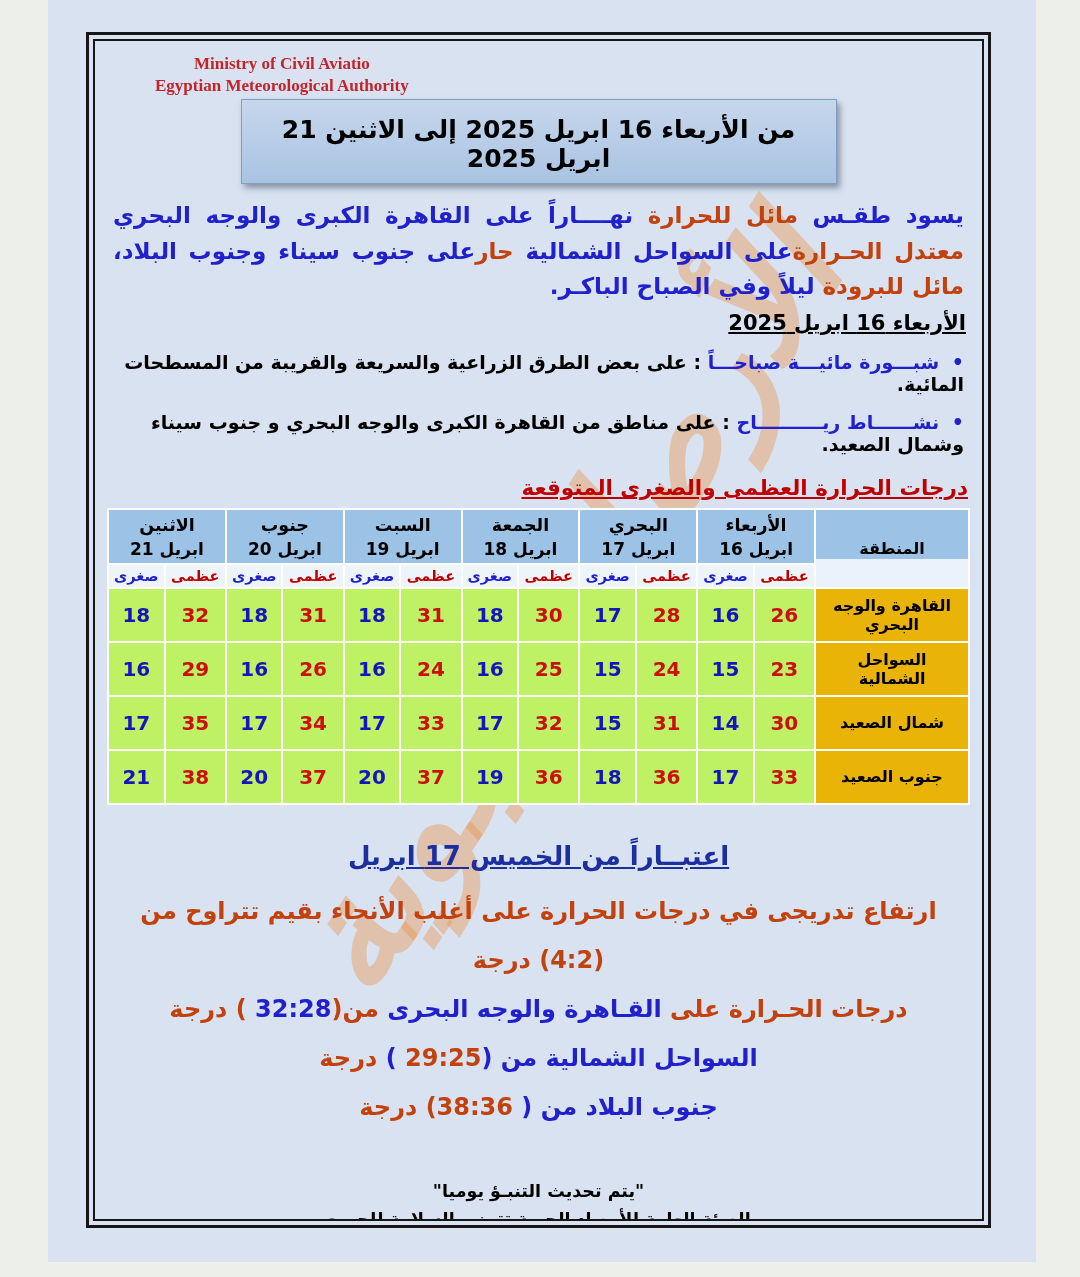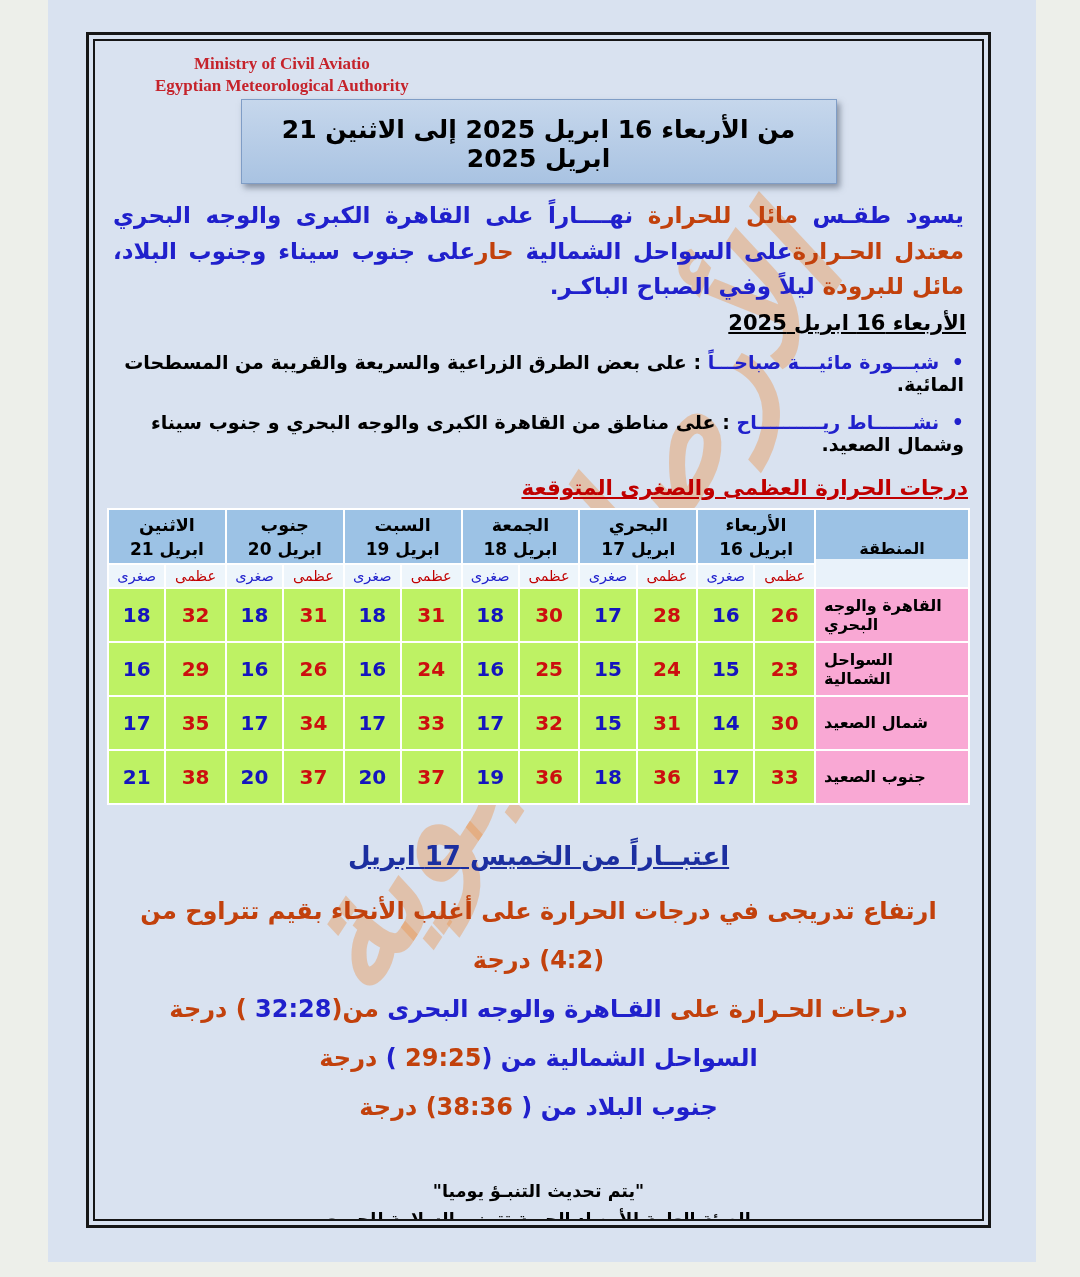--- a/index.html
+++ b/index.html
@@ -47,25 +47,25 @@
   
   .tbl-title{direction:rtl;text-align:right;color:#c00000;font-size:21.5px;
     font-weight:bold;text-decoration:underline;margin:20px 2px 8px 0;}
   table{width:100%;border-collapse:collapse;direction:rtl;text-align:center;}
   th,td{border:2px solid #ffffff;}
   .region-hd{background:linear-gradient(180deg,#9cc2e5 0%,#9cc2e5 64%,#e9f2fa 64%);
     width:150px;font-size:16px;font-weight:bold;color:#000;}
   .day-hd{background:#9cc2e5;font-size:17.5px;font-weight:bold;color:#000;
     padding:4px 0 2px;line-height:1.35;}
   .day-hd .date{font-size:17px;}
-  .sub-hd{background:#edf5fb;font-size:14.5px;font-weight:normal;padding:3px 0;}
+  .sub-hd{background:#edf5fb;font-size:14.5px;font-weight:bold;padding:3px 0;}
   .sub-hd.max{color:#c00000;} .sub-hd.min{color:#2020cc;}
   td.temp{background:#bef264;font-size:20px;font-weight:bold;padding:14px 0;}
   td.temp.max{color:#cc0f0f;} td.temp.min{color:#1515be;}
-  td.region{background:#f9a8d4;font-size:16px;font-weight:bold;text-align:left;
+  td.region{background:#eab308;font-size:16px;font-weight:bold;text-align:center;
     padding:3px 8px;color:#000;}
   
   .section-heading{direction:rtl;text-align:center;color:#1c2fa0;font-size:26px;
     font-weight:bold;text-decoration:underline;margin-top:36px;}
   .section-lines{direction:rtl;text-align:center;font-size:24px;font-weight:bold;
     margin-top:16px;line-height:2.05;}
   
   .footer{direction:rtl;text-align:center;color:#000;font-size:17.5px;
     font-weight:bold;margin-top:44px;line-height:1.6;}
 </style>

